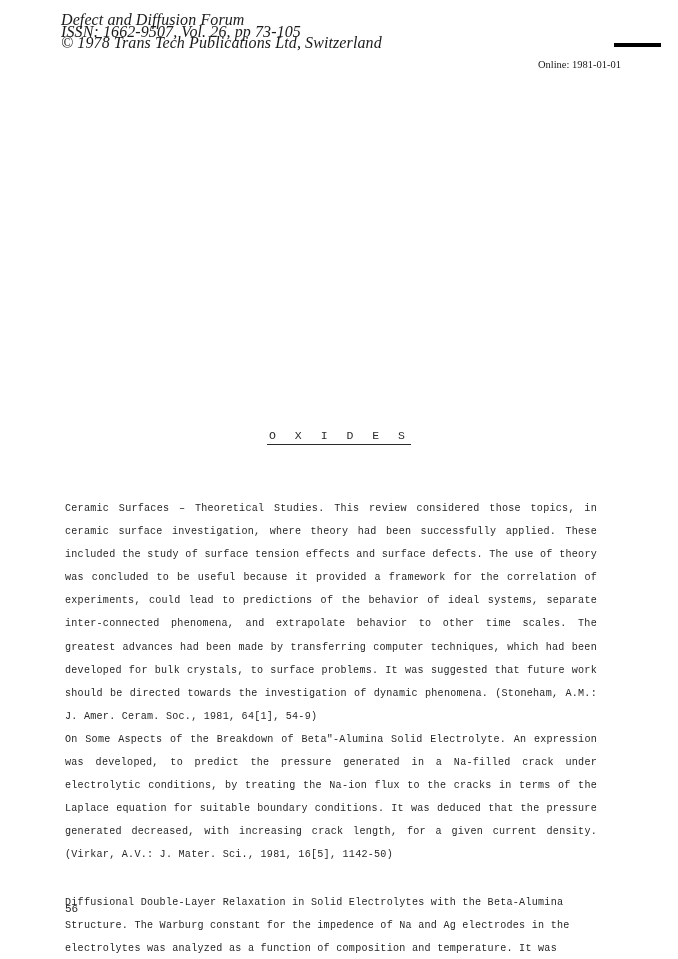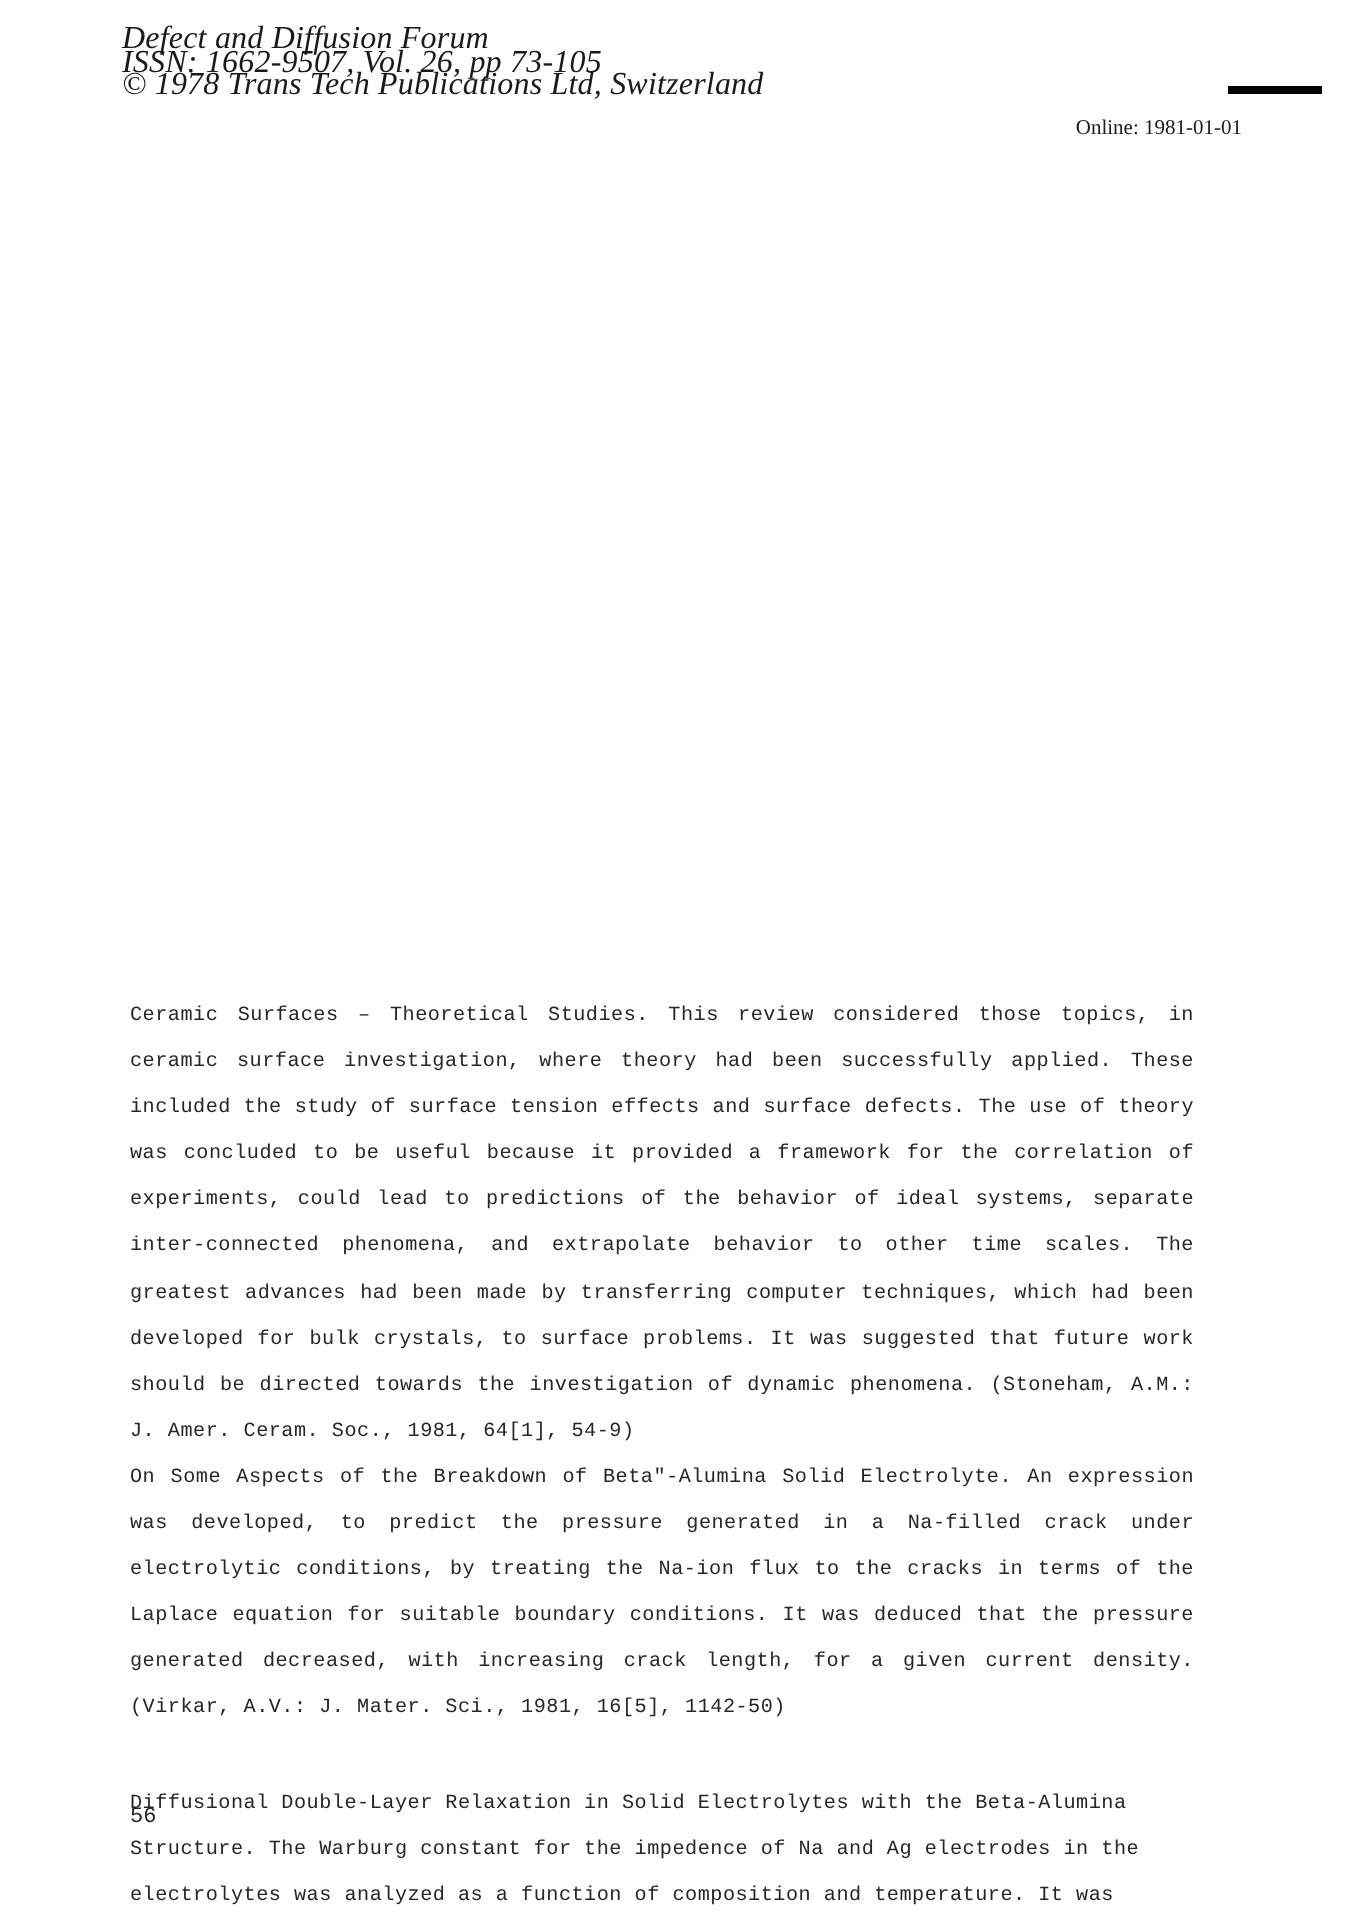--- a/index.html
+++ b/index.html
@@ -122,20 +122,23 @@
     <div class="masthead-left">
       <div>Defect and Diffusion Forum</div>
       <div>ISSN: 1662-9507, Vol. 26, pp 73-105</div>
       <div>© 1978 Trans Tech Publications Ltd, Switzerland</div>
     </div>
     <div class="masthead-online">Online: 1981-01-01</div>
   </div>
 
   <div class="redaction-bar"></div>
 
+  <div class="section-title">
+    <span>O X I D E S</span>
+  </div>
 
   <div class="body-block">
 
     <p class="abstract">
       <span class="lead-in">Ceramic Surfaces – Theoretical Studies</span><span>. This review considered those topics, in ceramic surface investigation, where theory had been successfully applied. These included the study of surface tension effects and surface defects. The use of theory was concluded to be useful because it provided a framework for the correlation of experiments, could lead to predictions of the behavior of ideal systems, separate inter-connected phenomena, and extrapolate behavior to other time scales. The greatest advances had been made by transferring computer techniques, which had been developed for bulk crystals, to surface problems. It was suggested that future work should be directed towards the investigation of dynamic phenomena. (Stoneham, A.M.: J. Amer. Ceram. Soc., 1981, 64[1], 54-9)</span>
     </p>
 
     <p class="abstract">
       <span class="lead-in">On Some Aspects of the Breakdown of Beta"-Alumina Solid Electrolyte</span><span>. An expression was developed, to predict the pressure generated in a Na-filled crack under electrolytic conditions, by treating the Na-ion flux to the cracks in terms of the Laplace equation for suitable boundary conditions. It was deduced that the pressure generated decreased, with increasing crack length, for a given current density. (Virkar, A.V.: J. Mater. Sci., 1981, 16[5], 1142-50)</span>
     </p>

